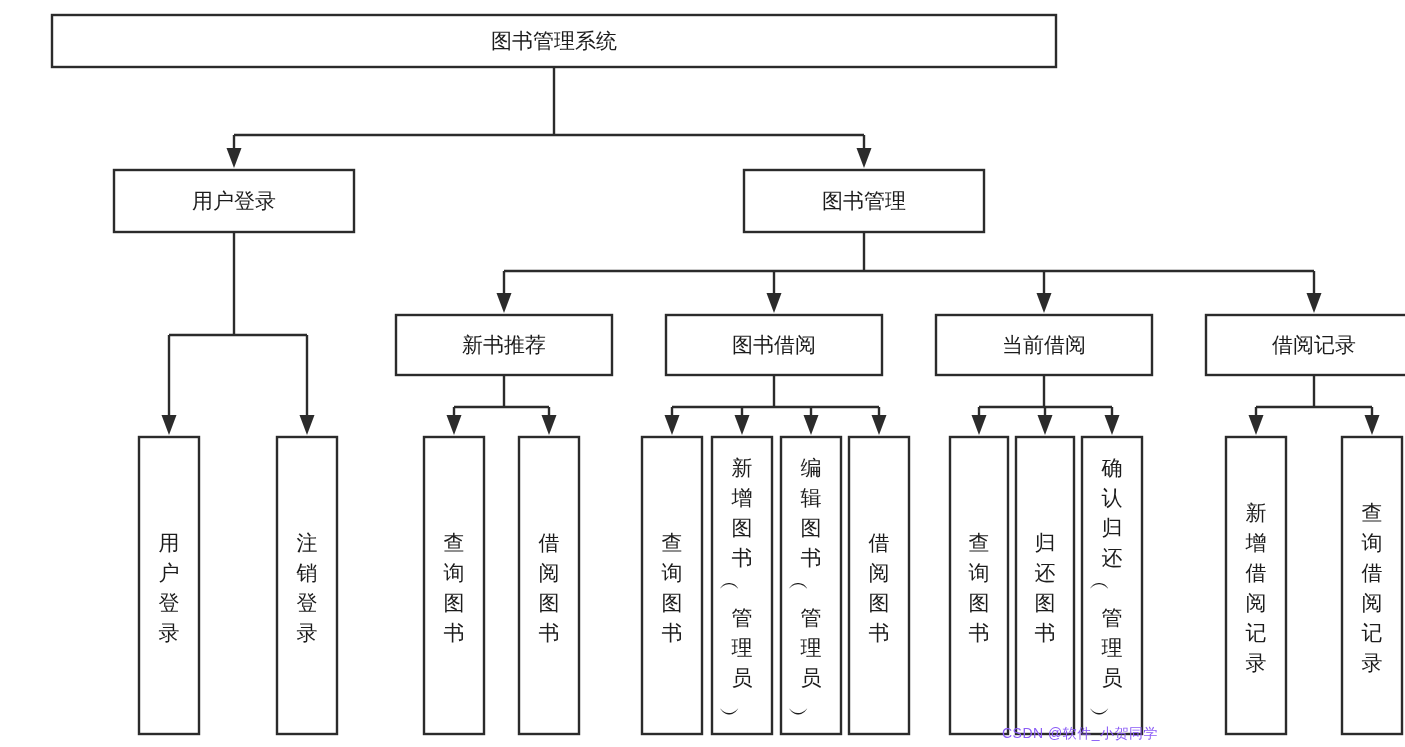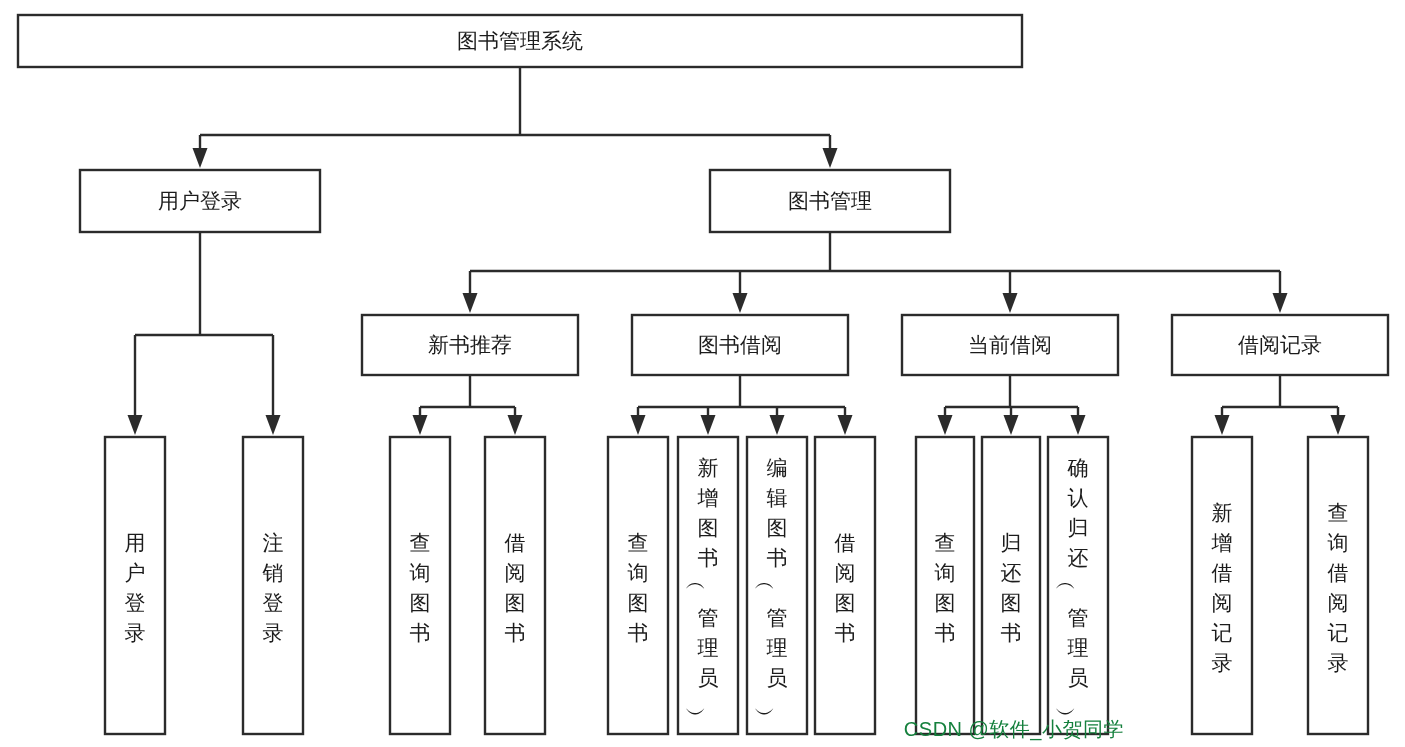--- a/index.html
+++ b/index.html
@@ -11,20 +11,21 @@
     width: 1405px;
     height: 747px;
     font-family: "Liberation Sans", "DejaVu Sans", sans-serif;
     overflow: hidden;
     position: relative;
   }
   #diagram-root {
     position: relative;
     width: 1132px;
     height: 747px;
+    margin-left: 34px;
   }
   svg#tree-svg {
     position: absolute;
     left: 0;
     top: 0;
     width: 1405px;
     height: 747px;
     display: block;
   }
   .node-box {
@@ -53,22 +54,22 @@
   }
   .arrow-head {
     fill: #2b2b2b;
     stroke: none;
   }
   .watermark {
     position: absolute;
     right: 8px;
     bottom: 4px;
     font-family: "Liberation Sans", "DejaVu Sans", sans-serif;
-    font-size: 20px;
-    color: #15803d;
+    font-size: 14px;
+    color: #8b5cf6;
     letter-spacing: 0.5px;
     white-space: nowrap;
     user-select: none;
   }
 </style>
 </head>
 <body>
 
 <div id="diagram-root">
   <svg id="tree-svg" viewBox="0 0 1405 747">

